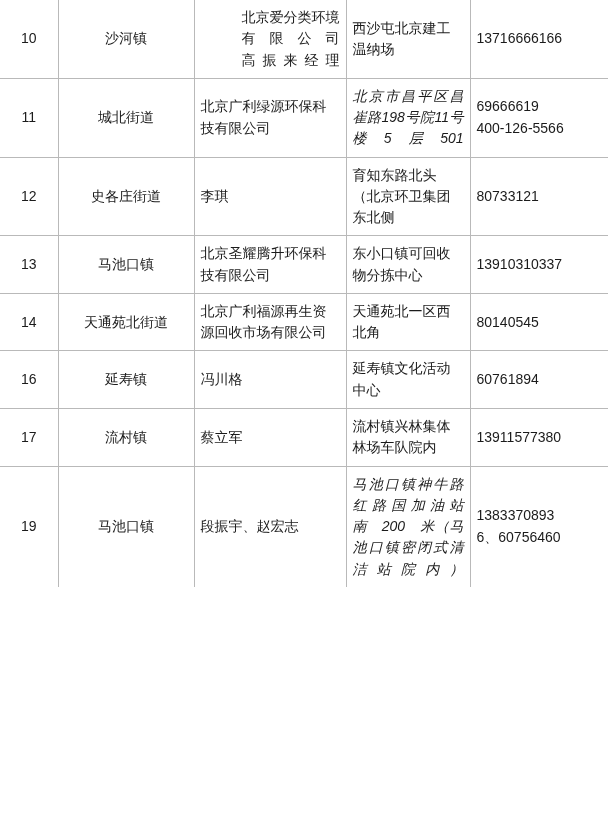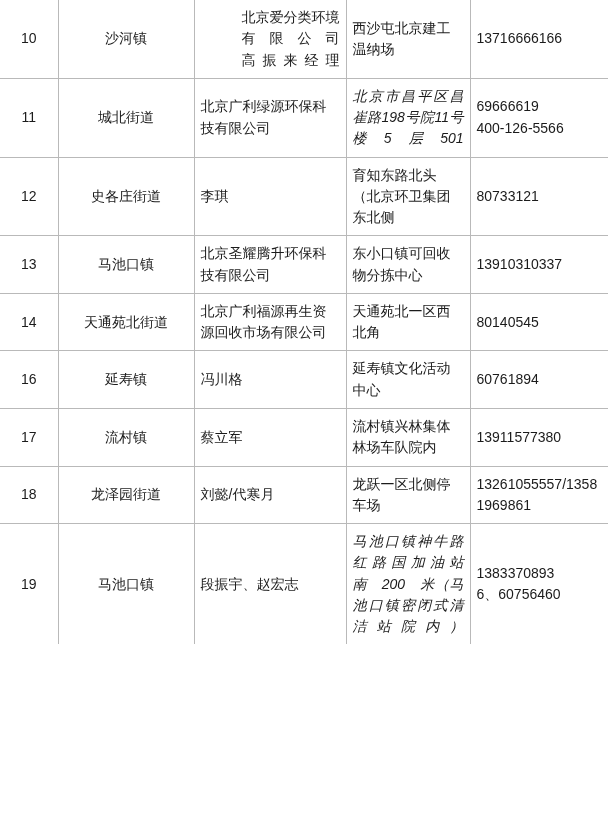--- a/index.html
+++ b/index.html
@@ -168,29 +168,20 @@
         <tr>
           <td class="idx">17</td>
           <td class="area">流村镇</td>
           <td class="org">蔡立军</td>
           <td class="addr">流村镇兴林集体林场车队院内</td>
           <td class="phone">
             <span class="cellline">13911577380</span>
           </td>
         </tr>
         <tr>
-          <td class="idx">18</td>
-          <td class="area">龙泽园街道</td>
-          <td class="org">刘懿/代寒月</td>
-          <td class="addr">龙跃一区北侧停车场</td>
-          <td class="phone">
-            <span class="cellline">13261055557/13581969861</span>
-          </td>
-        </tr>
-        <tr>
           <td class="idx">19</td>
           <td class="area">马池口镇</td>
           <td class="org">段振宇、赵宏志</td>
           <td class="addr justify">马池口镇神牛路红路国加油站　南　200　米（马池口镇密闭式清洁站院内）</td>
           <td class="phone">
             <span class="cellline">1383370893</span>
             <span class="cellline">6、60756460</span>
           </td>
         </tr>
       </tbody>

